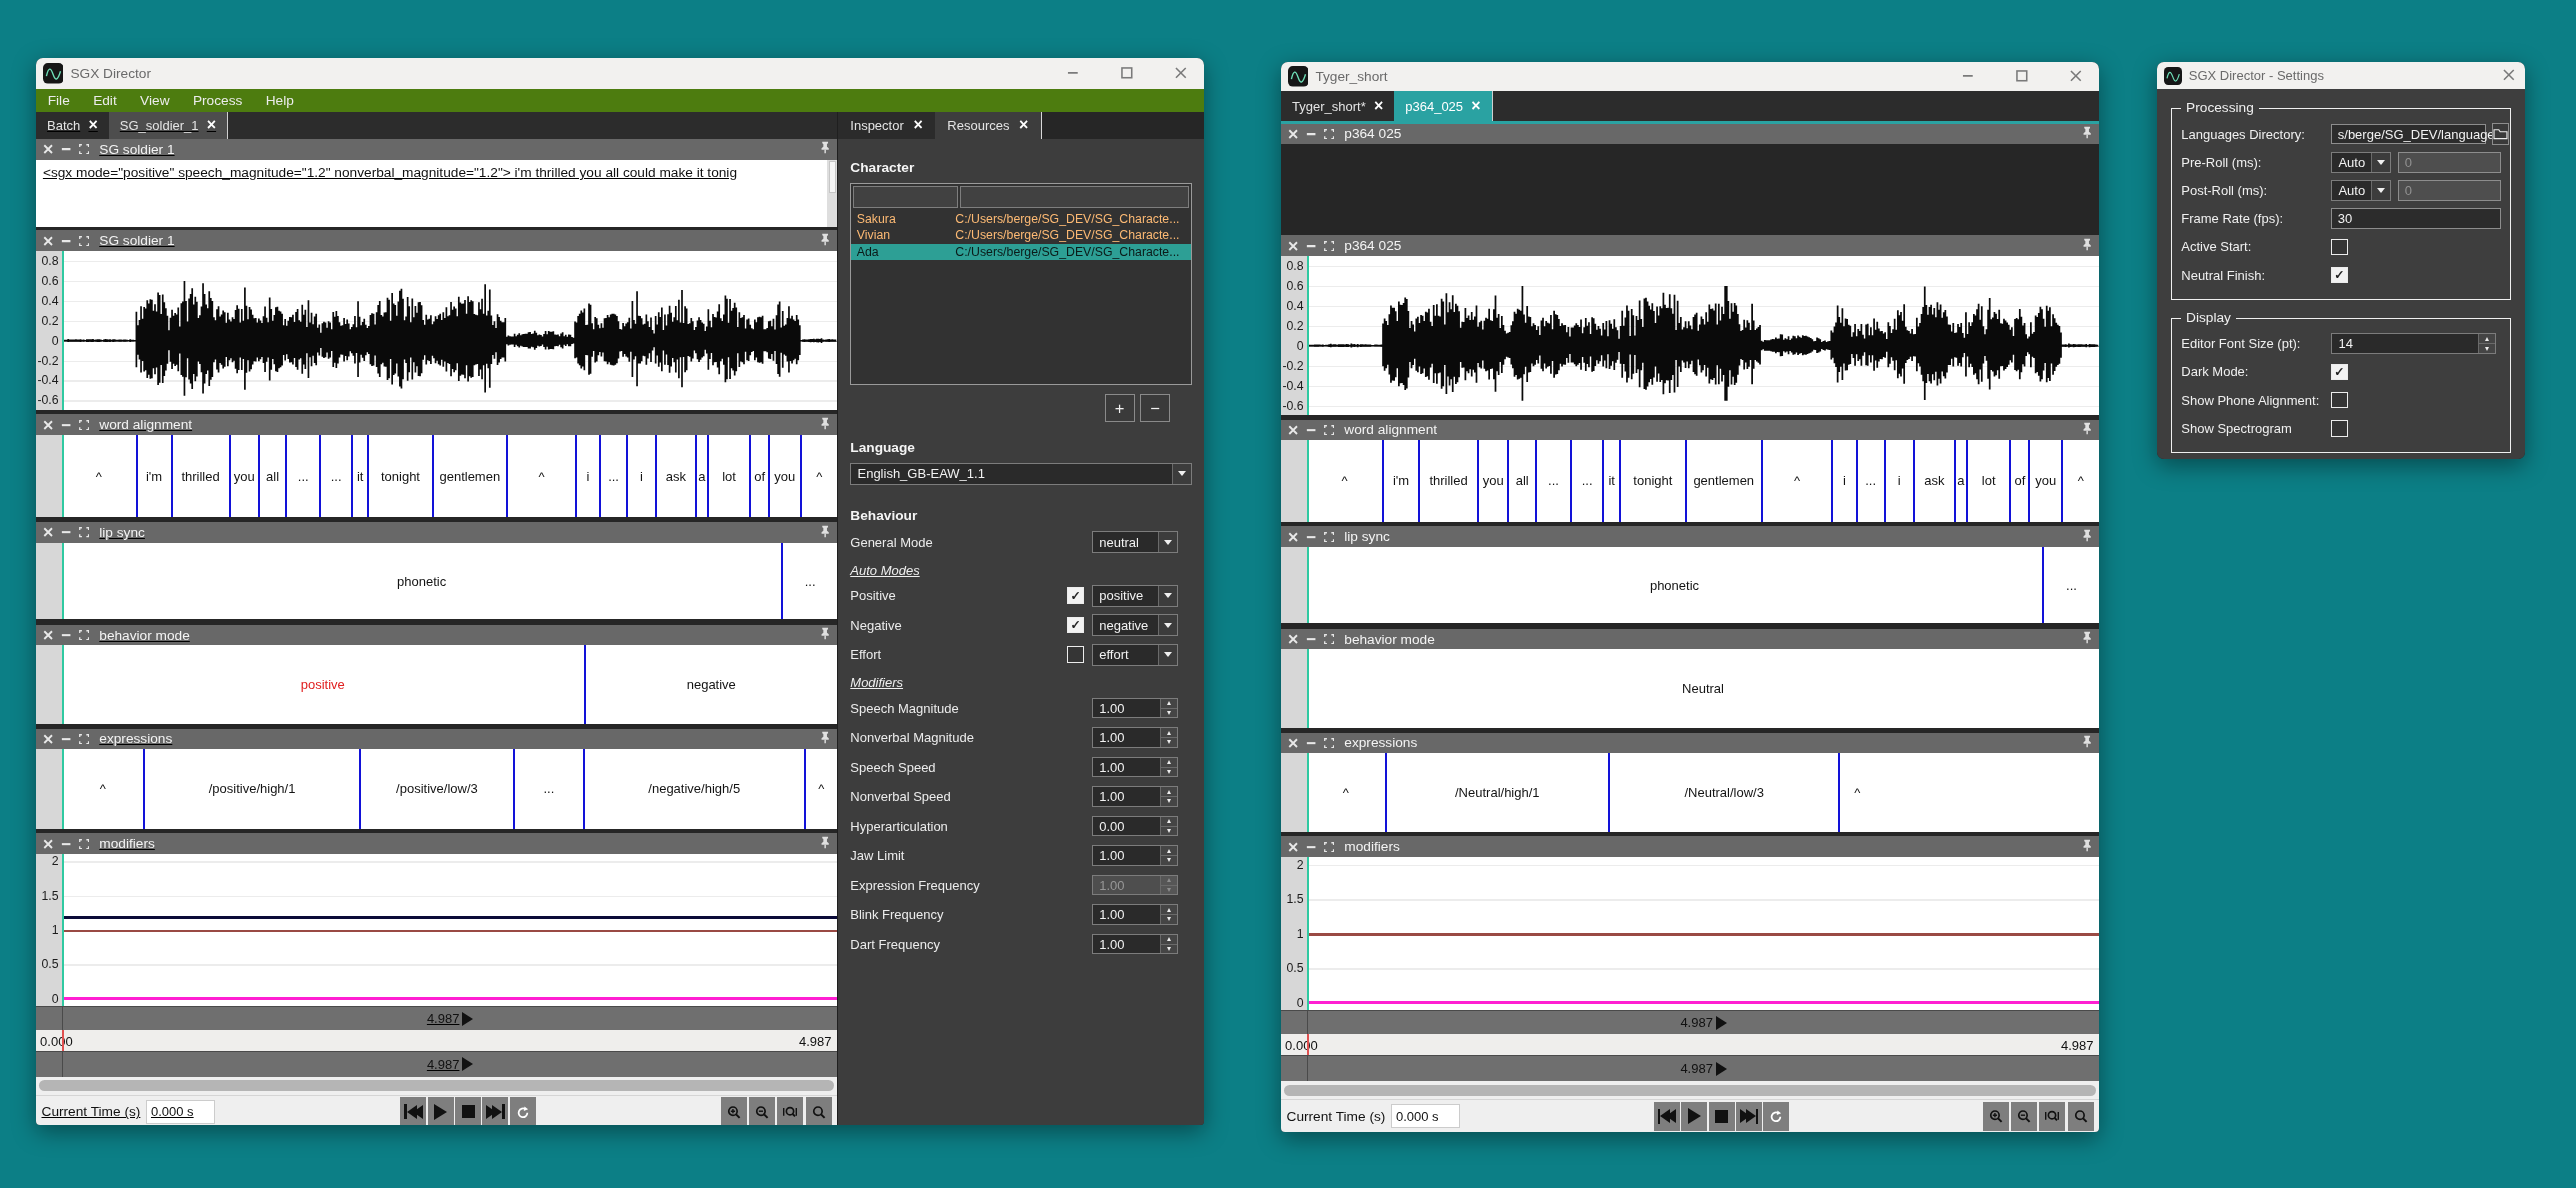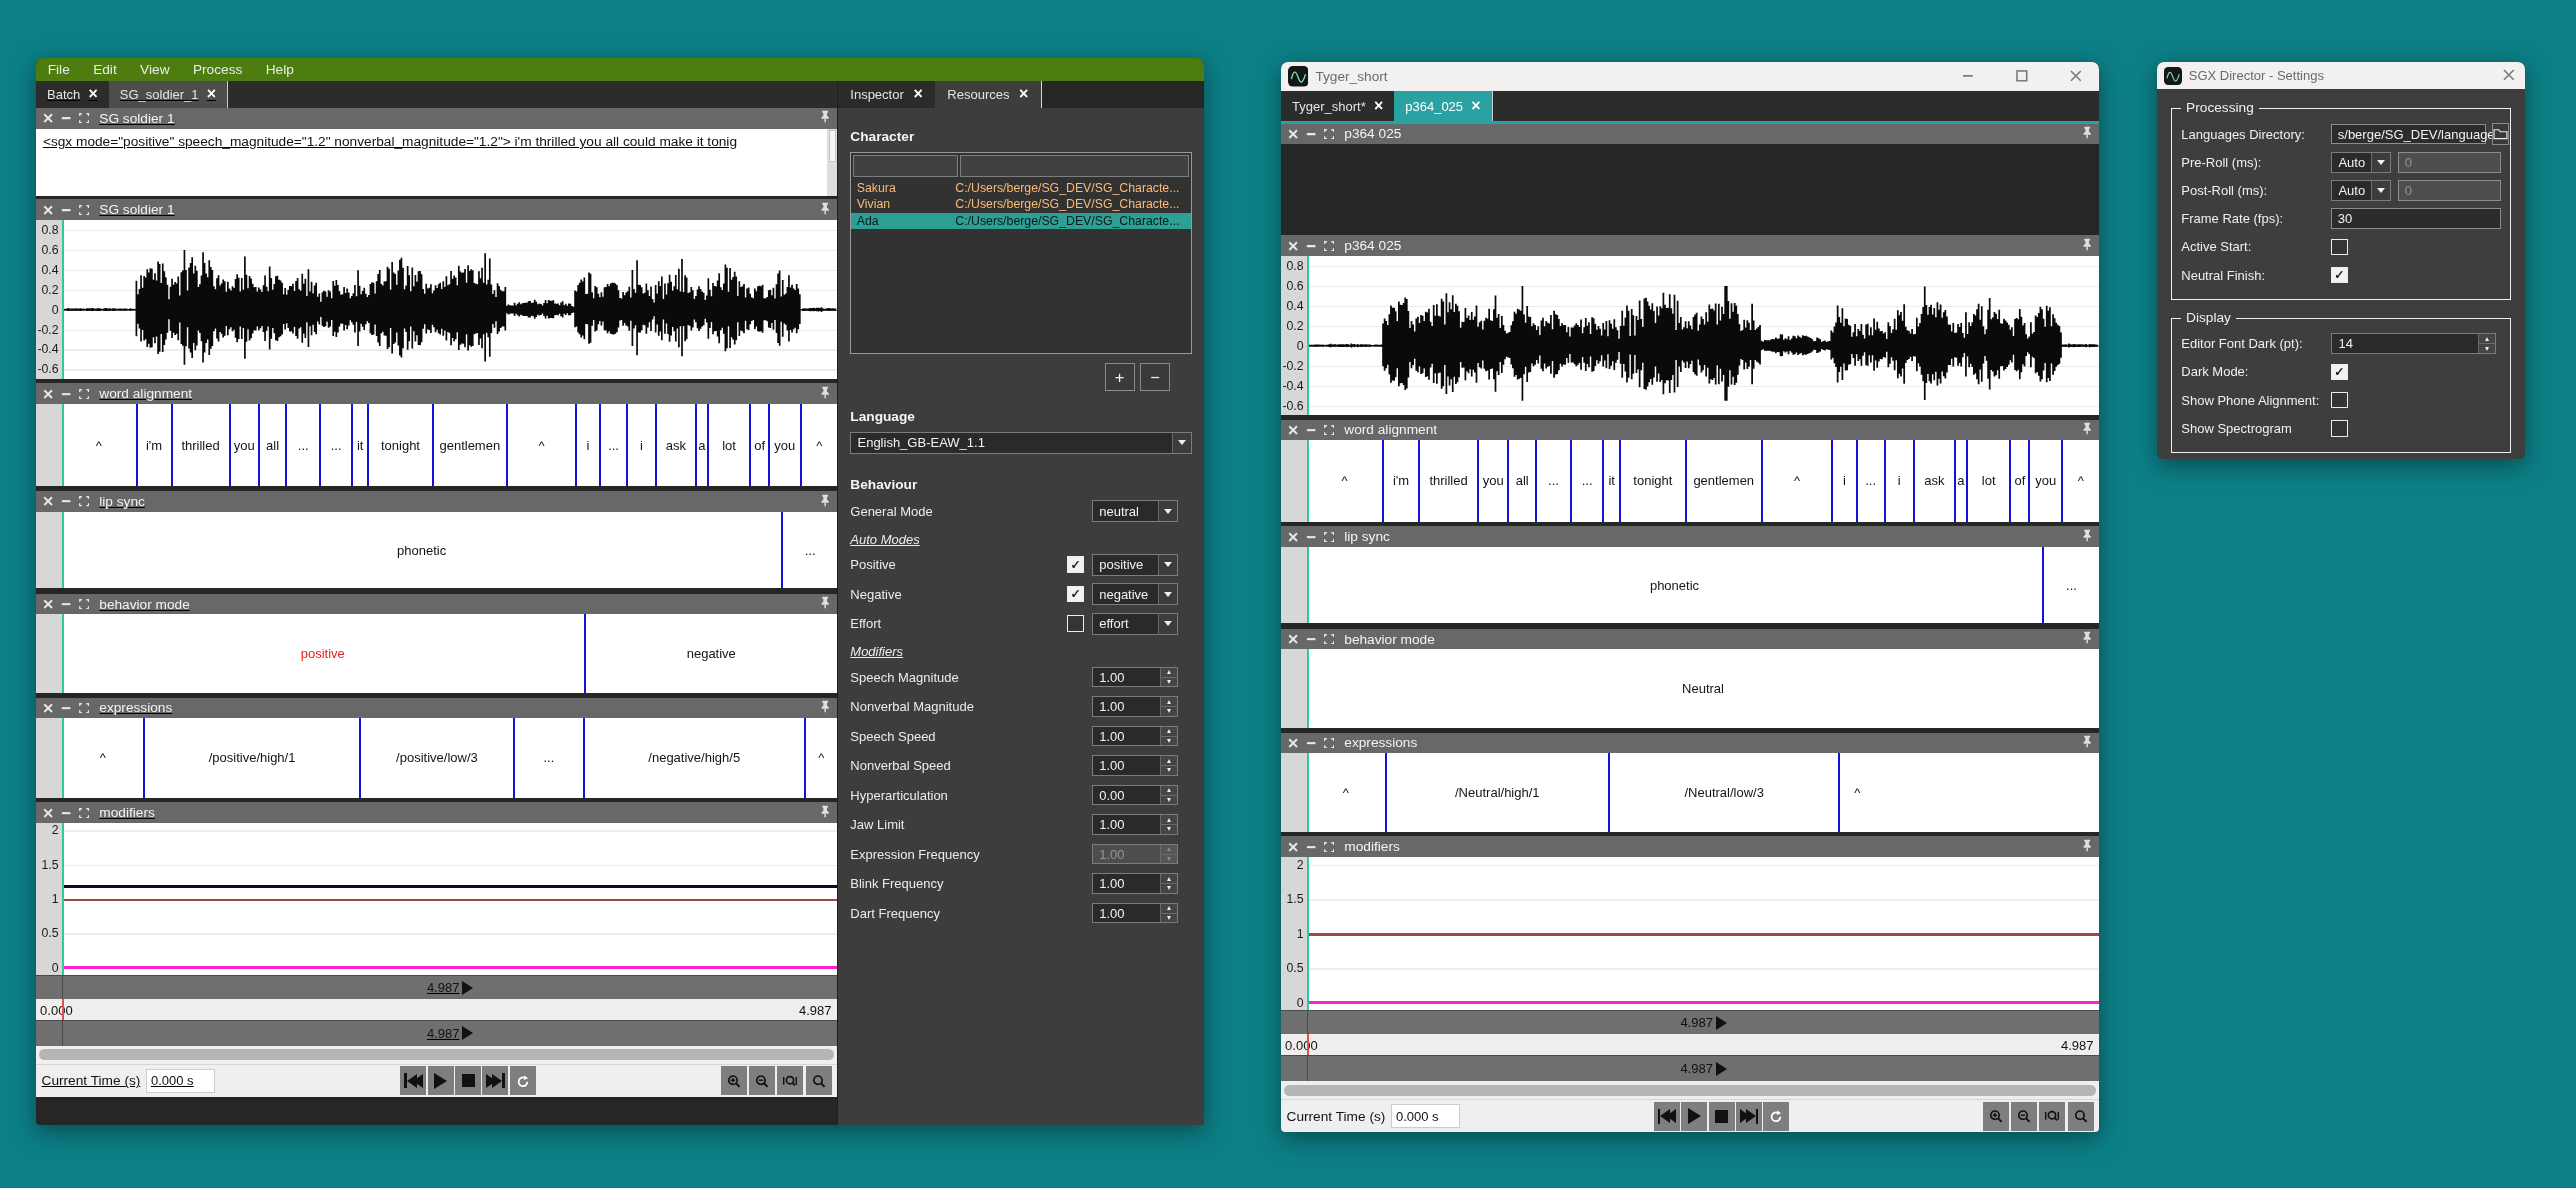--- a/index.html
+++ b/index.html
@@ -117,20 +117,38 @@
   .srow{display:flex;align-items:center;height:22px;margin:0 1.4px 6.2px 1.4px;font-size:13px;}
   .srow .slbl{width:150px;flex:0 0 auto;}
   .sinput{background:#2c2c2c;border:0.7px solid #8d8d8d;height:20.6px;box-sizing:border-box;display:flex;align-items:center;padding-left:5.5px;color:#f2f2f2;font-size:13px;}
   .sinput.disabled{background:#4e4e4e;color:#929292;}
   .fbtn{width:23px;height:22px;background:#3a3a3a;border:0.7px solid #8d8d8d;display:flex;align-items:center;justify-content:center;margin-left:5.5px;box-sizing:border-box;}
 </style>
 </head>
 <body>
 
 <div class="win" style="left:36px;top:58px;width:1168px;height:1067px;">
+  <div class="titlebar" style="height:31px;">
+    <span class="appico"><svg viewBox="0 0 30 30">
+          <rect width="30" height="30" rx="7" fill="#161616"></rect>
+          <path d="M5 19 C8 6,11 6,14.5 16 S21 27,25.5 12" stroke="#6fe0b8" stroke-width="2" fill="none"></path>
+        </svg></span>
+    <span class="wtitle">SGX Director</span>
+    <span class="wctl">
+      <span><svg viewBox="0 0 14 14">
+            <path d="M2 7h10" stroke="#7a7a7a" stroke-width="1.6"></path>
+          </svg></span>
+      <span><svg viewBox="0 0 14 14">
+            <rect x="2" y="2" width="10" height="10" fill="none" stroke="#7a7a7a" stroke-width="1.6"></rect>
+          </svg></span>
+      <span><svg viewBox="0 0 14 14">
+            <path d="M2 2l10 10M12 2L2 12" stroke="#7a7a7a" stroke-width="1.6"></path>
+          </svg></span>
+    </span>
+  </div>
   <div class="menubar">
     <span class="mi">File</span>
     <span class="mi">Edit</span>
     <span class="mi">View</span>
     <span class="mi">Process</span>
     <span class="mi">Help</span>
   </div>
   <div class="mainrow">
 
     <div class="editor" style="width:803px;text-decoration:underline;">
@@ -1200,21 +1218,21 @@
         <span class="cb"></span>
       </div>
       <div class="srow">
         <span class="slbl">Neutral Finish:</span>
         <span class="cb checked"></span>
       </div>
     </div>
     <div class="group">
       <span class="legend">Display</span>
       <div class="srow">
-        <span class="slbl">Editor Font Dark (pt):</span>
+        <span class="slbl">Editor Font Size (pt):</span>
         <span class="spin" style="width:165px">
             <span class="val">14</span>
             <span class="btns">
               <span class="sb">
                 <span class="sau"></span>
               </span>
               <span class="sb">
                 <span class="sad"></span>
               </span>
             </span>

